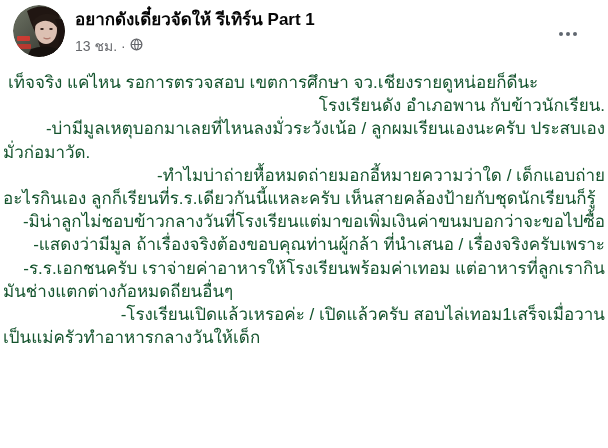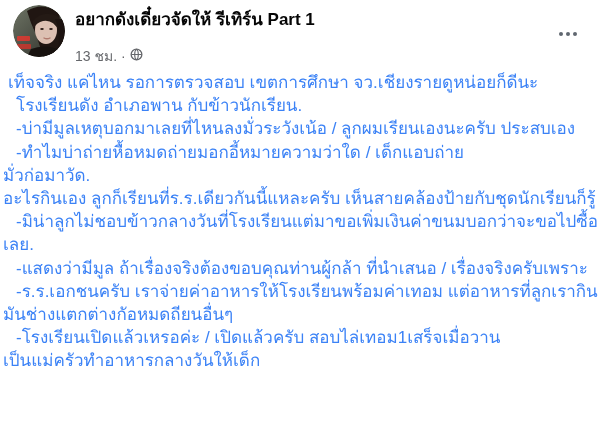--- a/index.html
+++ b/index.html
@@ -7,32 +7,32 @@
   body { font-family: "Liberation Sans", sans-serif; color: #050505; }
 
   .post { position: relative; width: 607px; height: 448px; background: #ffffff; }
 
   
   .header { position: absolute; top: 5px; left: 13px; right: 13px; height: 56px; display: flex; align-items: flex-start; }
   .avatar { width: 52px; height: 52px; border-radius: 50%; overflow: hidden; flex: 0 0 52px; cursor: pointer; }
   .avatar svg { display: block; }
   .head-text { margin-left: 10px; padding-top: 4px; }
   .page-name { font-size: 17px; font-weight: bold; line-height: 21px; color: #050505; cursor: pointer; }
-  .meta { display: flex; align-items: center; margin-top: 17px; font-size: 14px; color: #65676b; line-height: 17px; }
+  .meta { display: flex; align-items: center; margin-top: 7px; font-size: 14px; color: #65676b; line-height: 17px; }
   .meta .sep { margin: 0 4px; }
   .globe { display: inline-block; margin-top: 1px; }
   .menu-btn { position: absolute; right: 8px; top: 15px; width: 36px; height: 28px; display: flex; align-items: center; justify-content: center; gap: 3px; cursor: pointer; border-radius: 6px; }
   .menu-btn i { width: 4px; height: 4px; border-radius: 50%; background: #606770; }
 
   
-  .content { position: absolute; top: 71px; left: 3px; right: 2px; font-size: 17px; line-height: 23.2px; color: #3b82f6; }
+  .content { position: absolute; top: 71px; left: 3px; right: 2px; font-size: 17px; line-height: 23.2px; color: #14532d; }
   .line { white-space: nowrap; }
   .ind0 { padding-left: 0; }
   .ind1 { padding-left: 5px; }
-  .ind2 { padding-left: 13px; }
+  .ind2 { padding-left: 13px; text-align: right; }
 </style>
 </head>
 <body>
 
 <div class="post">
 
   <div class="header">
 
     <div class="avatar">
       <svg width="52" height="52" viewBox="0 0 52 52">
@@ -86,25 +86,24 @@
       <i></i>
         <i></i>
         <i></i>
     </div>
   </div>
 
   <div class="content">
       <div class="line ind1">เท็จจริง แค่ไหน รอการตรวจสอบ เขตการศึกษา จว.เชียงรายดูหน่อยก็ดีนะ</div>
       <div class="line ind2">โรงเรียนดัง อำเภอพาน กับข้าวนักเรียน.</div>
       <div class="line ind2">-บ่ามีมูลเหตุบอกมาเลยที่ไหนลงมั่วระวังเน้อ / ลูกผมเรียนเองนะครับ ประสบเอง</div>
+      <div class="line ind0">มั่วก่อมาวัด.</div>
       <div class="line ind2">-ทำไมบ่าถ่ายหื้อหมดถ่ายมอกอี้หมายความว่าใด / เด็กแอบถ่าย</div>
-      <div class="line ind0">มั่วก่อมาวัด.</div>
       <div class="line ind0">อะไรกินเอง ลูกก็เรียนที่ร.ร.เดียวกันนี้แหละครับ เห็นสายคล้องป้ายกับชุดนักเรียนก็รู้</div>
       <div class="line ind2">-มิน่าลูกไม่ชอบข้าวกลางวันที่โรงเรียนแต่มาขอเพิ่มเงินค่าขนมบอกว่าจะขอไปซื้อ</div>
-      <div class="line ind0">เลย.</div>
       <div class="line ind2">-แสดงว่ามีมูล ถ้าเรื่องจริงต้องขอบคุณท่านผู้กล้า ที่นำเสนอ / เรื่องจริงครับเพราะ</div>
       <div class="line ind2">-ร.ร.เอกชนครับ เราจ่ายค่าอาหารให้โรงเรียนพร้อมค่าเทอม แต่อาหารที่ลูกเรากิน</div>
       <div class="line ind0">มันช่างแตกต่างกัอหมดถียนอื่นๆ</div>
       <div class="line ind2">-โรงเรียนเปิดแล้วเหรอค่ะ / เปิดแล้วครับ สอบไล่เทอม1เสร็จเมื่อวาน</div>
       <div class="line ind0">เป็นแม่ครัวทำอาหารกลางวันให้เด็ก</div>
     </div>
 
 </div>
 
 </body></html>

